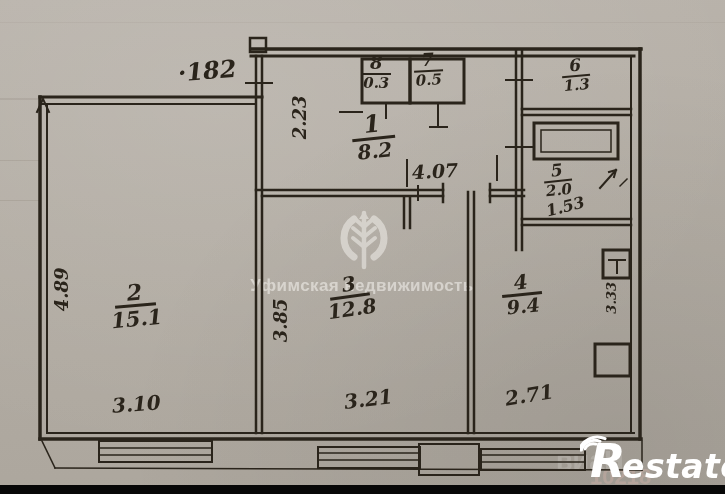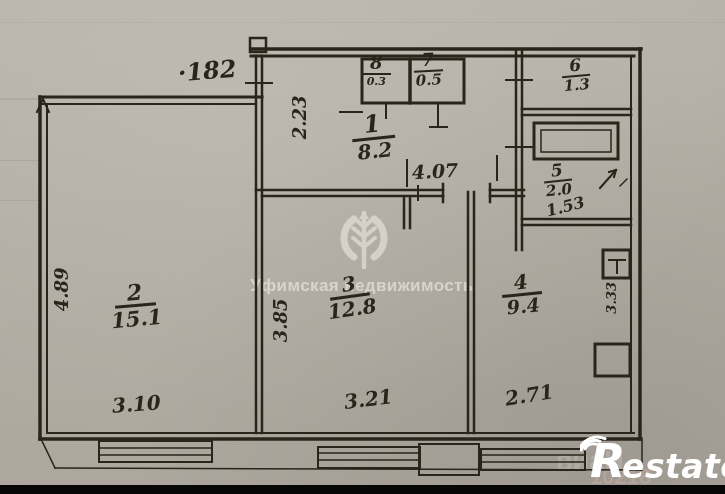--- a/index.html
+++ b/index.html
@@ -168,21 +168,21 @@
   <div class="lbl frac small" style="left:562px;top:57px;transform:rotate(-5deg);font-size:17px">
     <span class="num">6</span>
     <span class="area" style="font-size:15px">1.3</span>
   </div>
   <div class="lbl frac small" style="left:414px;top:51px;transform:rotate(-3deg);font-size:18px">
     <span class="num">7</span>
     <span class="area" style="font-size:15px">0.5</span>
   </div>
   <div class="lbl frac small" style="left:362px;top:54px;font-size:18px">
     <span class="num">8</span>
-    <span class="area" style="font-size:11px">0.3</span>
+    <span class="area" style="font-size:15px">0.3</span>
   </div>
 
   <div class="lbl" style="left:178px;top:58px;font-size:24px;transform:rotate(-5deg)">·182</div>
   <div class="lbl vdim" style="left:270px;top:108px;width:60px;font-size:18px">2.23</div>
   <div class="lbl vdim" style="left:32px;top:280px;width:60px;font-size:18px">4.89</div>
   <div class="lbl vdim" style="left:251px;top:311px;width:60px;font-size:18px">3.85</div>
   <div class="lbl" style="left:412px;top:162px;font-size:19px;transform:rotate(-3deg)">4.07</div>
   <div class="lbl vdim" style="left:592px;top:291px;width:40px;font-size:13px">3.33</div>
   <div class="lbl" style="left:112px;top:394px;font-size:20px;transform:rotate(-4deg)">3.10</div>
   <div class="lbl" style="left:344px;top:389px;font-size:20px;transform:rotate(-7deg)">3.21</div>

